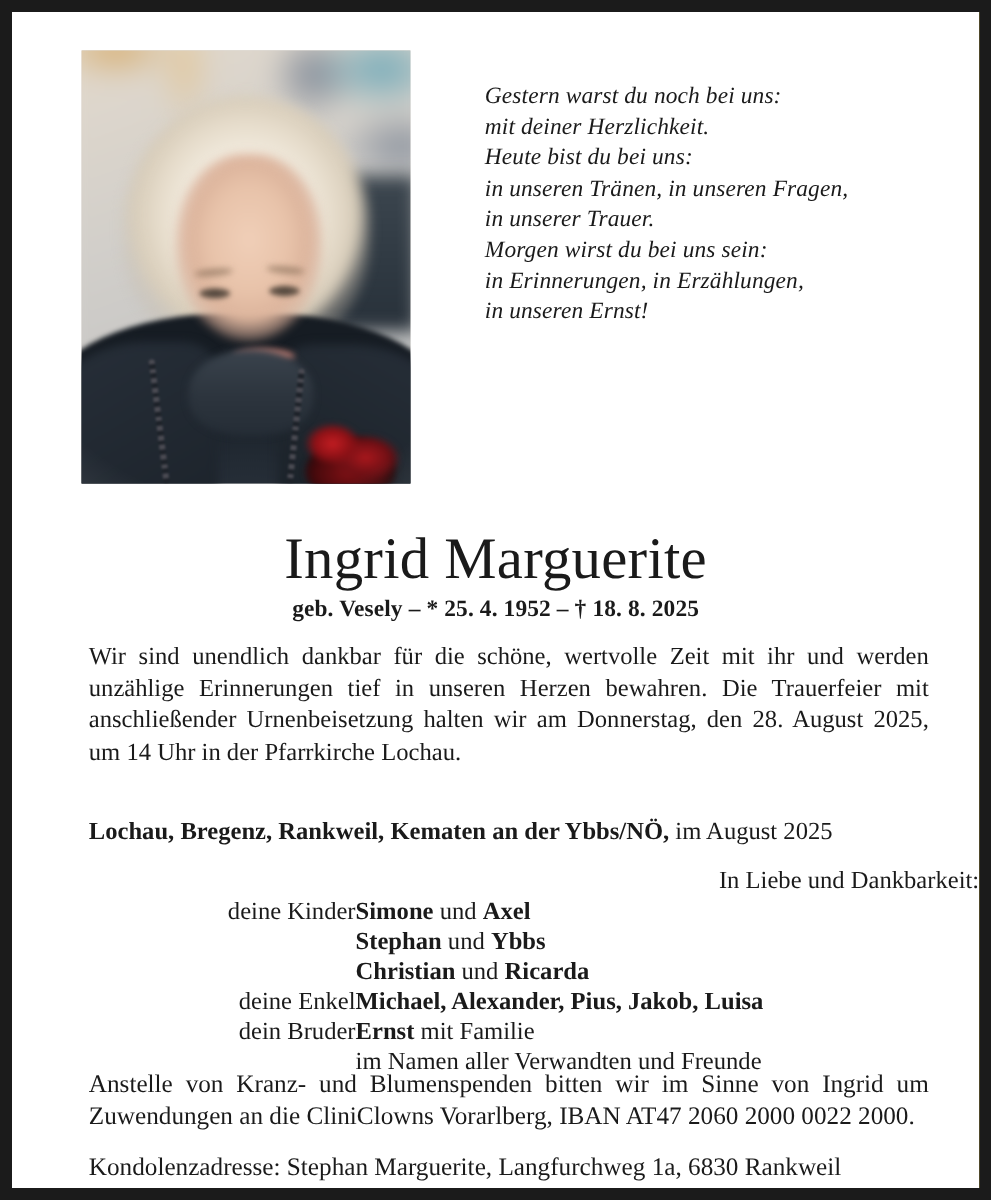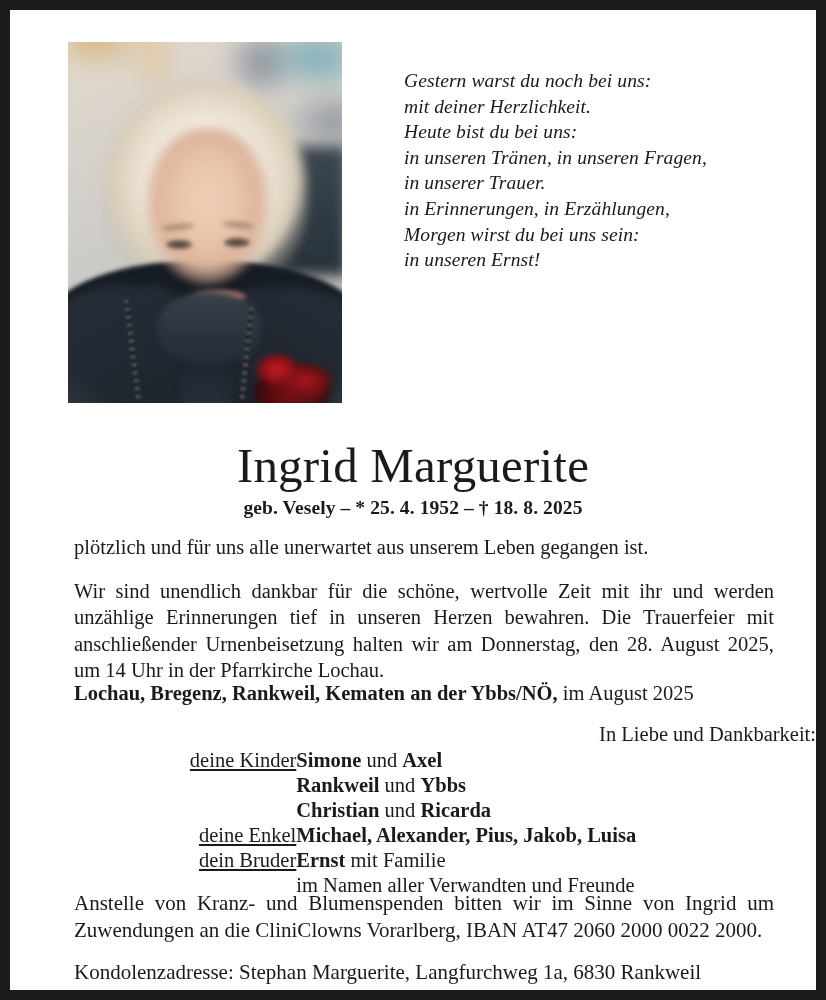--- a/index.html
+++ b/index.html
@@ -322,21 +322,20 @@
   .fam-table td {
     font-size: 20.5px;
     line-height: 25px;
     padding: 0;
     vertical-align: baseline;
   }
   .fam-label {
     text-align: right;
     padding-right: 9px;
     white-space: nowrap;
-    text-decoration: underline;
   }
   .fam-names {
     text-align: left;
     white-space: nowrap;
   }
   .fam-names b { font-weight: 700; }
 
   
   .footer {
     position: absolute;
@@ -377,51 +376,50 @@
           <div class="ph-vignette"></div>
         </div>
       </div>
 
       <div class="poem">
         <span class="ln">Gestern warst du noch bei uns:</span>
         <span class="ln">mit deiner Herzlichkeit.</span>
         <span class="ln">Heute bist du bei uns:</span>
         <span class="ln">in unseren Tränen, in unseren Fragen,</span>
         <span class="ln">in unserer Trauer.</span>
+        <span class="ln">Morgen wirst du bei uns sein:</span>
         <span class="ln">in Erinnerungen, in Erzählungen,</span>
-        <span class="ln">Morgen wirst du bei uns sein:</span>
         <span class="ln">in unseren Ernst!</span>
       </div>
 
     </div>
 
     <div class="name">Ingrid Marguerite</div>
     <div class="dates">geb. Vesely – * 25. 4. 1952 – † 18. 8. 2025</div>
 
     <div class="body-wrap">
-      <p class="p noj">plötzlich und für uns alle unerwartet aus unserem Leben gegangen ist.</p>
       <p class="p">Wir sind unendlich dankbar für die schöne, wertvolle Zeit mit ihr und werden unzählige Erinnerungen tief in unseren Herzen bewahren. Die Trauerfeier mit anschließender Urnenbeisetzung halten wir am Donnerstag, den 28. August 2025, um 14 Uhr in der Pfarrkirche Lochau.</p>
     </div>
 
     <div class="places">
       <span class="b">Lochau, Bregenz, Rankweil, Kematen an der Ybbs/NÖ,</span>
       <span>im August 2025</span>
     </div>
 
     <div class="family">
       <div class="fam-head">In Liebe und Dankbarkeit:</div>
       <table class="fam-table">
         <tbody>
           <tr>
             <td class="fam-label">deine Kinder</td>
             <td class="fam-names"><b>Simone</b><span> und </span><b>Axel</b></td>
           </tr>
           <tr>
             <td class="fam-label"></td>
-            <td class="fam-names"><b>Rankweil</b><span> und </span><b>Ybbs</b></td>
+            <td class="fam-names"><b>Stephan</b><span> und </span><b>Ybbs</b></td>
           </tr>
           <tr>
             <td class="fam-label"></td>
             <td class="fam-names"><b>Christian</b><span> und </span><b>Ricarda</b></td>
           </tr>
           <tr>
             <td class="fam-label">deine Enkel</td>
             <td class="fam-names"><b>Michael, Alexander, Pius, Jakob, Luisa</b><span></span><b></b></td>
           </tr>
           <tr>

